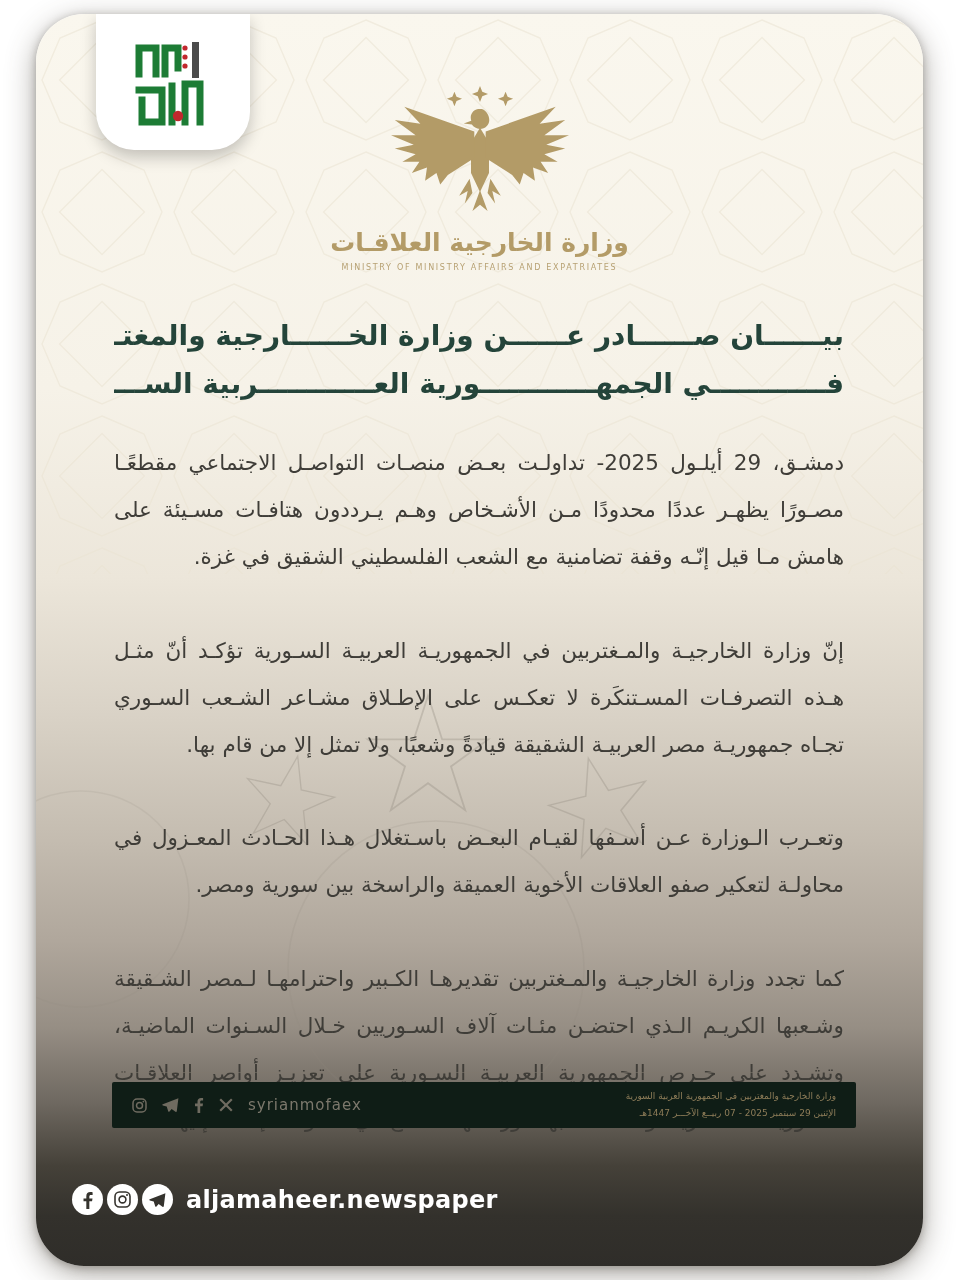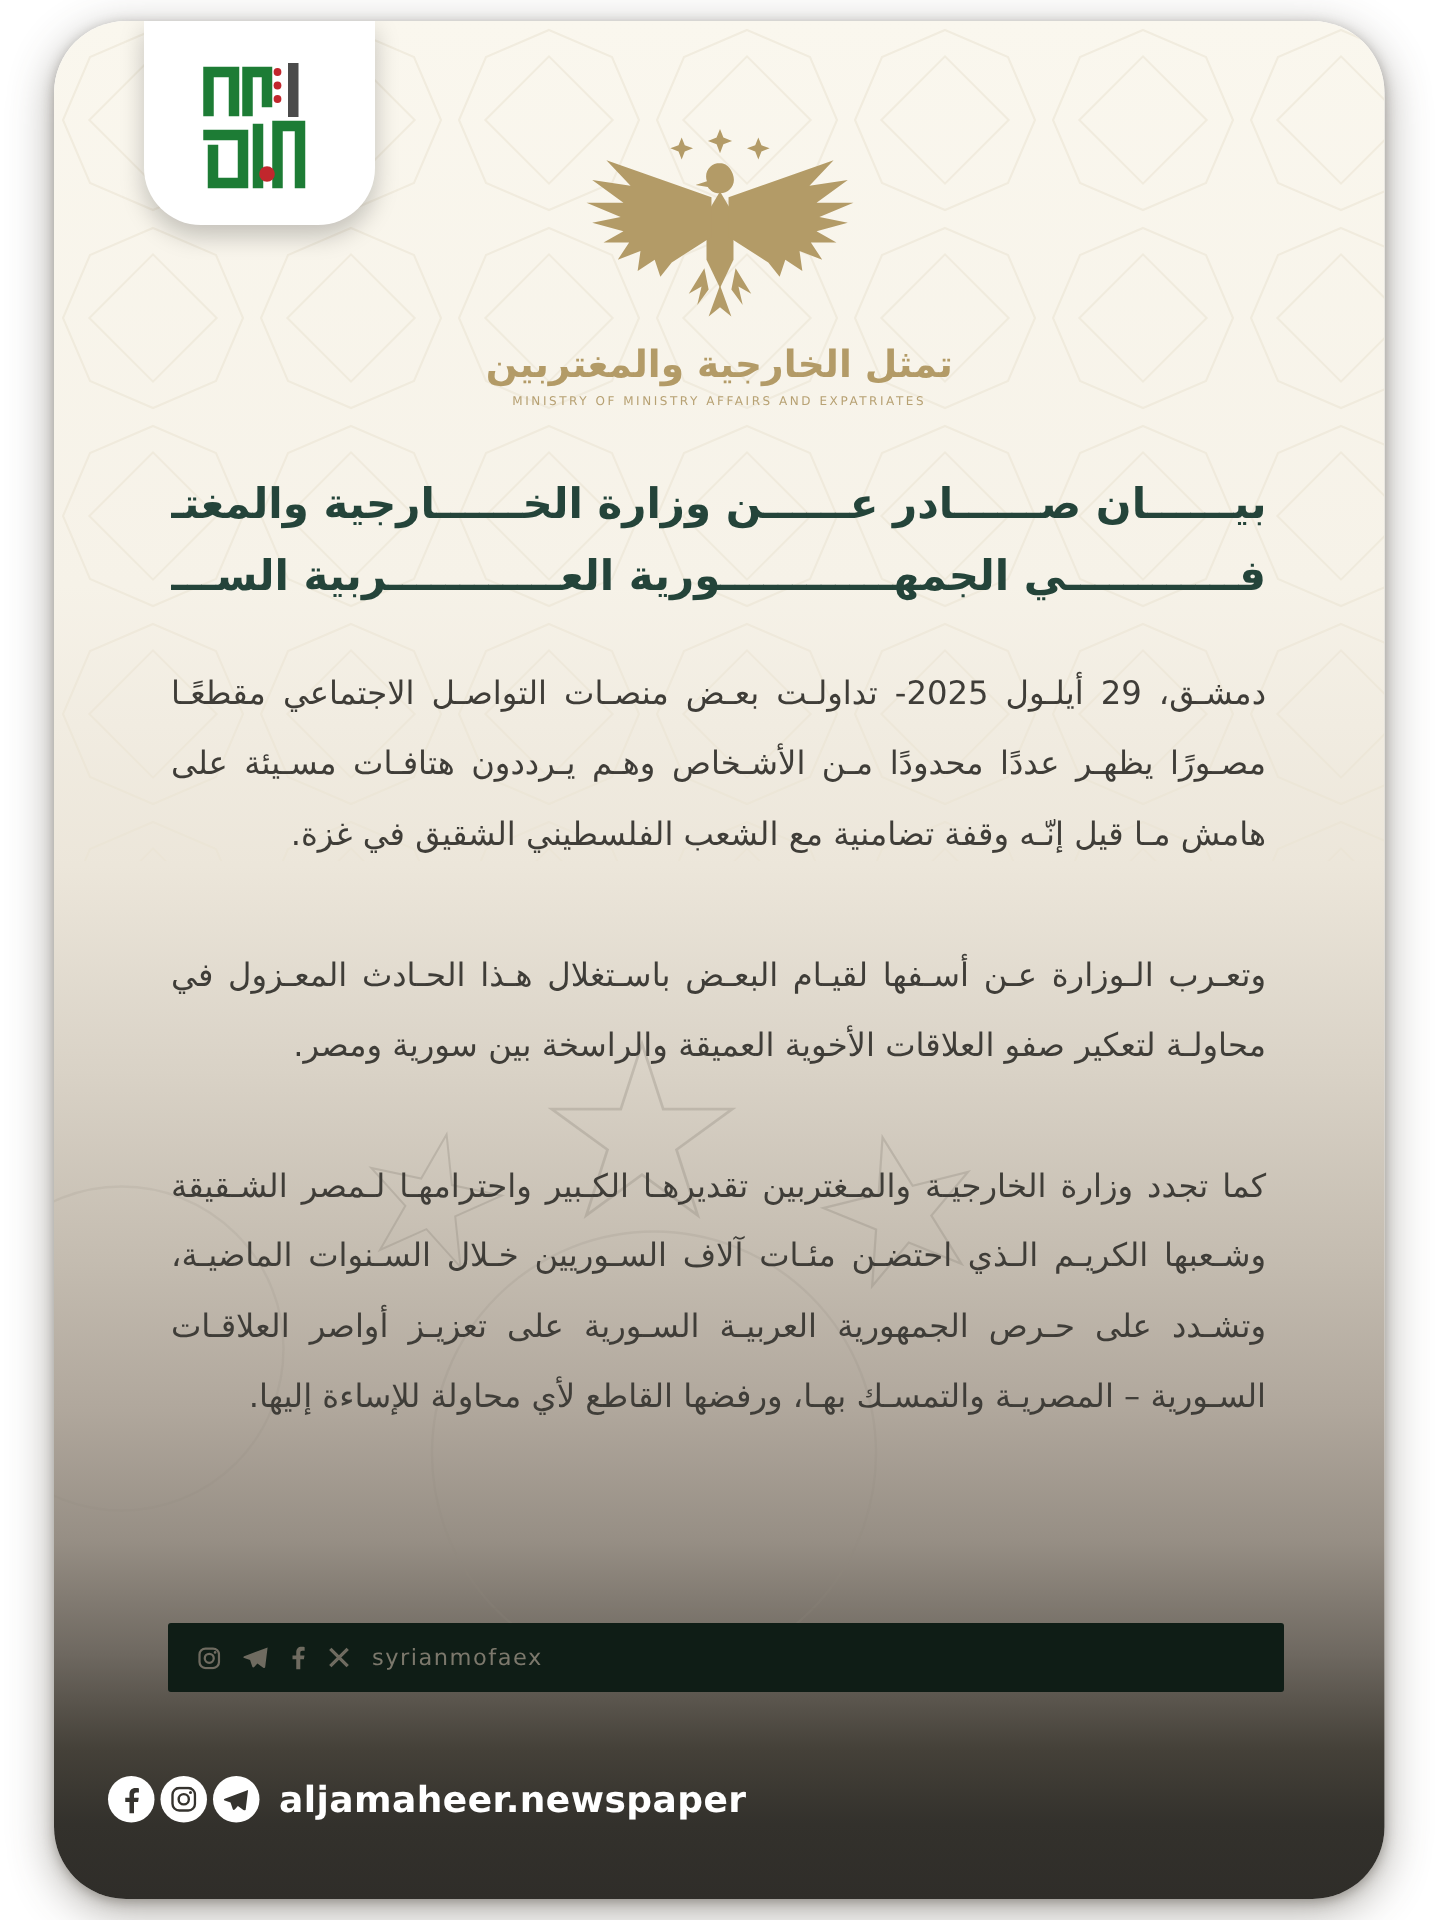--- a/index.html
+++ b/index.html
@@ -160,29 +160,30 @@
       <g transform="translate(240,0) scale(-1,1)">
         <path d="M114 48 L40 22 L57 40 L30 36 L52 52 L26 52 L50 62 L30 66 L52 72 L38 80 L56 80 L48 92 L64 86 L62 100 L74 92 L78 104 L86 94 L114 76 Z"></path>
       </g>
 
       <path d="M120 110 L112 132 L120 125.5 L128 132 Z"></path>
       <path d="M109 98 L98 116 L107 111 L104 124 L112 113 Z"></path>
       <g transform="translate(240,0) scale(-1,1)">
         <path d="M109 98 L98 116 L107 111 L104 124 L112 113 Z"></path>
       </g>
     </svg>
-    <div class="emblem-arabic">تمثل الخارجية والمغتربين</div>
+    <div class="emblem-arabic">وزارة الخارجية العلاقـات</div>
     <div class="emblem-english">MINISTRY OF MINISTRY AFFAIRS AND EXPATRIATES</div>
   </div>
 
   <div class="content">
     <div class="title-line">بيــــــان صــــــادر عــــــن وزارة الخــــــارجية والمغتــــــربين</div>
     <div class="title-line">فــــــــــــي الجمهــــــــــــورية العــــــــــــربية الســــــــــــورية</div>
     <div class="body-text">
       <p>دمشـق، 29 أيلـول 2025- تداولـت بعـض منصـات التواصـل الاجتماعي مقطعًـا مصـورًا يظهـر عددًا محدودًا مـن الأشـخاص وهـم يـرددون هتافـات مسـيئة على هامش مـا قيل إنّـه وقفة تضامنية مع الشعب الفلسطيني الشقيق في غزة.</p>
+      <p>إنّ وزارة الخارجيـة والمـغتربين في الجمهوريـة العربيـة السـورية تؤكـد أنّ مثـل هـذه التصرفـات المسـتنكَرة لا تعكـس على الإطـلاق مشـاعر الشـعب السـوري تجـاه جمهوريـة مصر العربيـة الشقيقة قيادةً وشعبًا، ولا تمثل إلا من قام بها.</p>
       <p>وتعـرب الـوزارة عـن أسـفها لقيـام البعـض باسـتغلال هـذا الحـادث المعـزول في محاولـة لتعكير صفو العلاقات الأخوية العميقة والراسخة بين سورية ومصر.</p>
       <p>كما تجدد وزارة الخارجيـة والمـغتربين تقديرهـا الكـبير واحترامهـا لـمصر الشـقيقة وشـعبها الكريـم الـذي احتضـن مئـات آلاف السـوريين خـلال السـنوات الماضيـة، وتشـدد على حـرص الجمهورية العربيـة السـورية على تعزيـز أواصر العلاقـات السـورية – المصريـة والتمسـك بهـا، ورفضها القاطع لأي محاولة للإساءة إليها.</p>
     </div>
   </div>
 
   <div class="mofa-divider"></div>
   <div class="mofa-bar">
     <div class="bar-left">
       <span class="bar-icon">
         <svg width="15" height="15" viewBox="0 0 15 15" fill="none" stroke="#6f6b60" stroke-width="1.5">
@@ -200,20 +201,24 @@
         <svg width="10" height="16" viewBox="0 0 10 16" fill="#6f6b60">
           <path d="M6.2 16 V9.2 H8.6 L9 6.6 H6.2 V4.9 c0-.8 .3-1.4 1.4-1.4 H9.1 V1.1 C8.8 1 7.9 .9 7 .9 4.9 .9 3.5 2.2 3.5 4.6 V6.6 H1 V9.2 H3.5 V16 Z"></path>
         </svg>
       </span>
       <span class="bar-icon">
         <svg width="14" height="14" viewBox="0 0 14 14" stroke="#6f6b60" stroke-width="2.2">
           <path d="M1.2 1.2 L12.8 12.8 M12.8 1.2 L1.2 12.8"></path>
         </svg>
       </span>
       <span class="bar-handle">syrianmofaex</span>
+    </div>
+    <div class="bar-right">
+      <div>وزارة الخارجية والمغتربين في الجمهورية العربية السورية</div>
+      <div>الإثنين 29 سبتمبر 2025 - 07 ربيــع الآخـــر 1447هـ</div>
     </div>
   </div>
 
   <div class="brand-row">
     <span class="brand-circle">
       <svg width="12" height="18" viewBox="0 0 10 16" fill="#35332e">
         <path d="M6.2 16 V9.2 H8.6 L9 6.6 H6.2 V4.9 c0-.8 .3-1.4 1.4-1.4 H9.1 V1.1 C8.8 1 7.9 .9 7 .9 4.9 .9 3.5 2.2 3.5 4.6 V6.6 H1 V9.2 H3.5 V16 Z"></path>
       </svg>
     </span>
     <span class="brand-circle">

